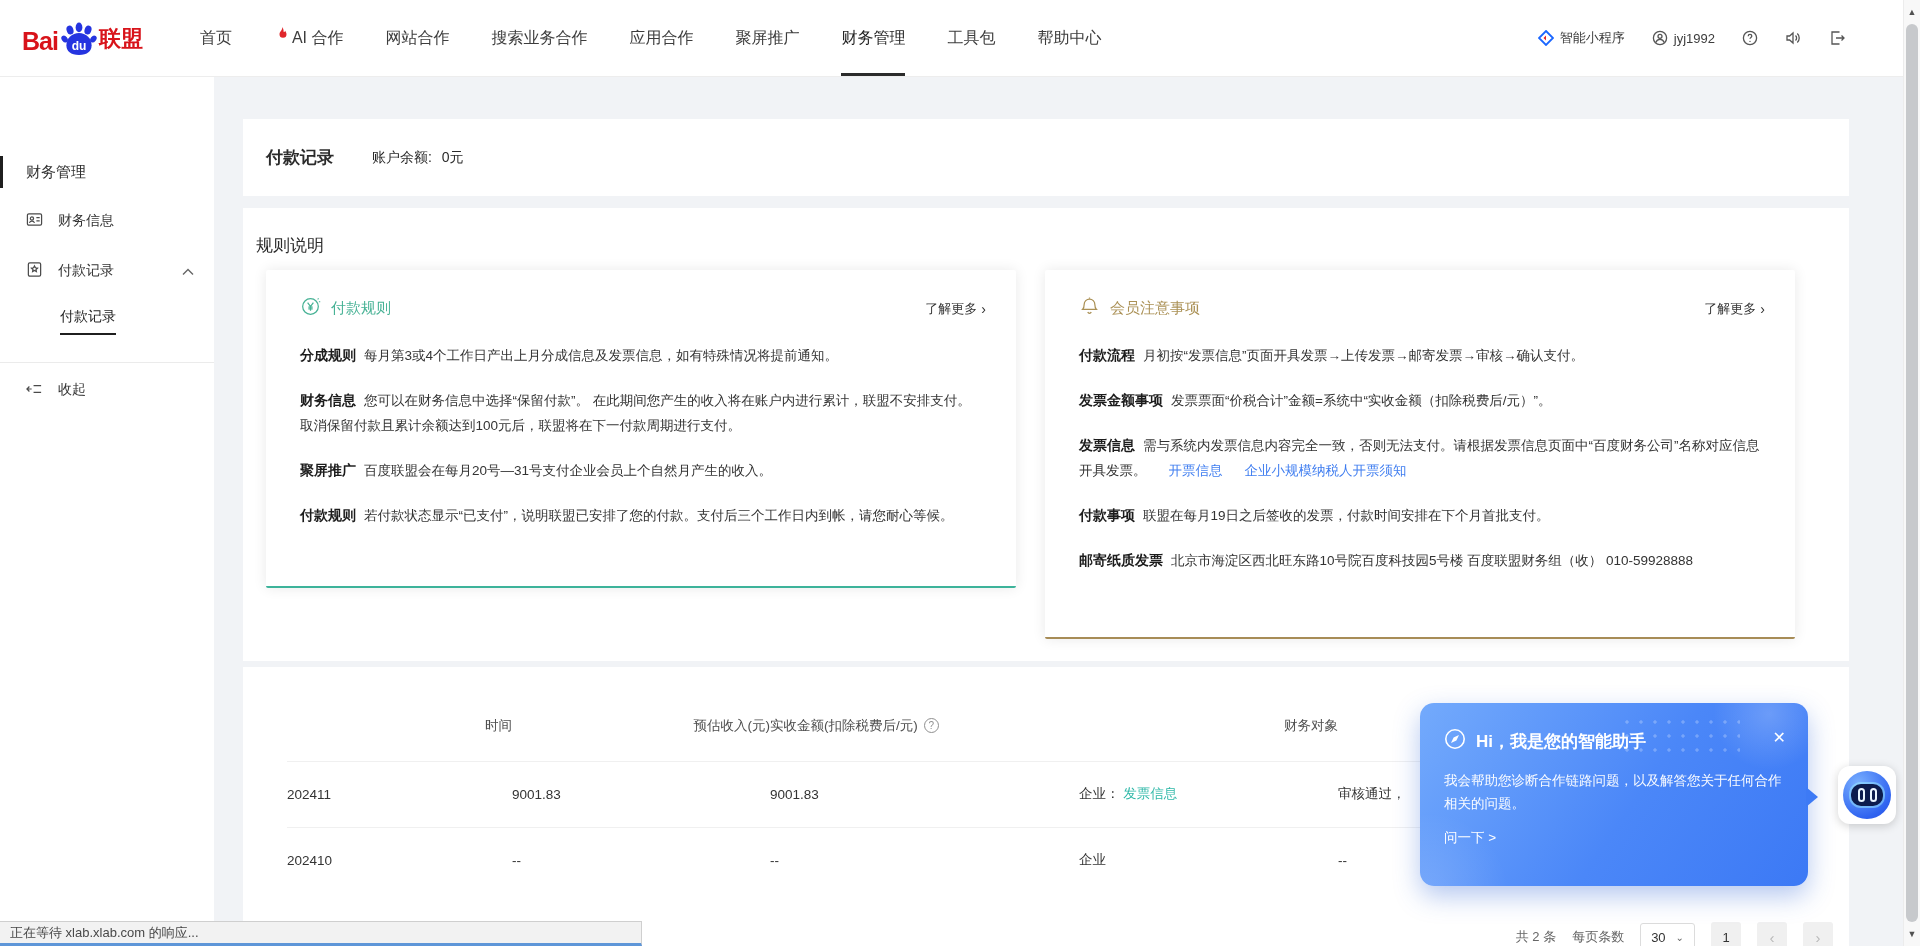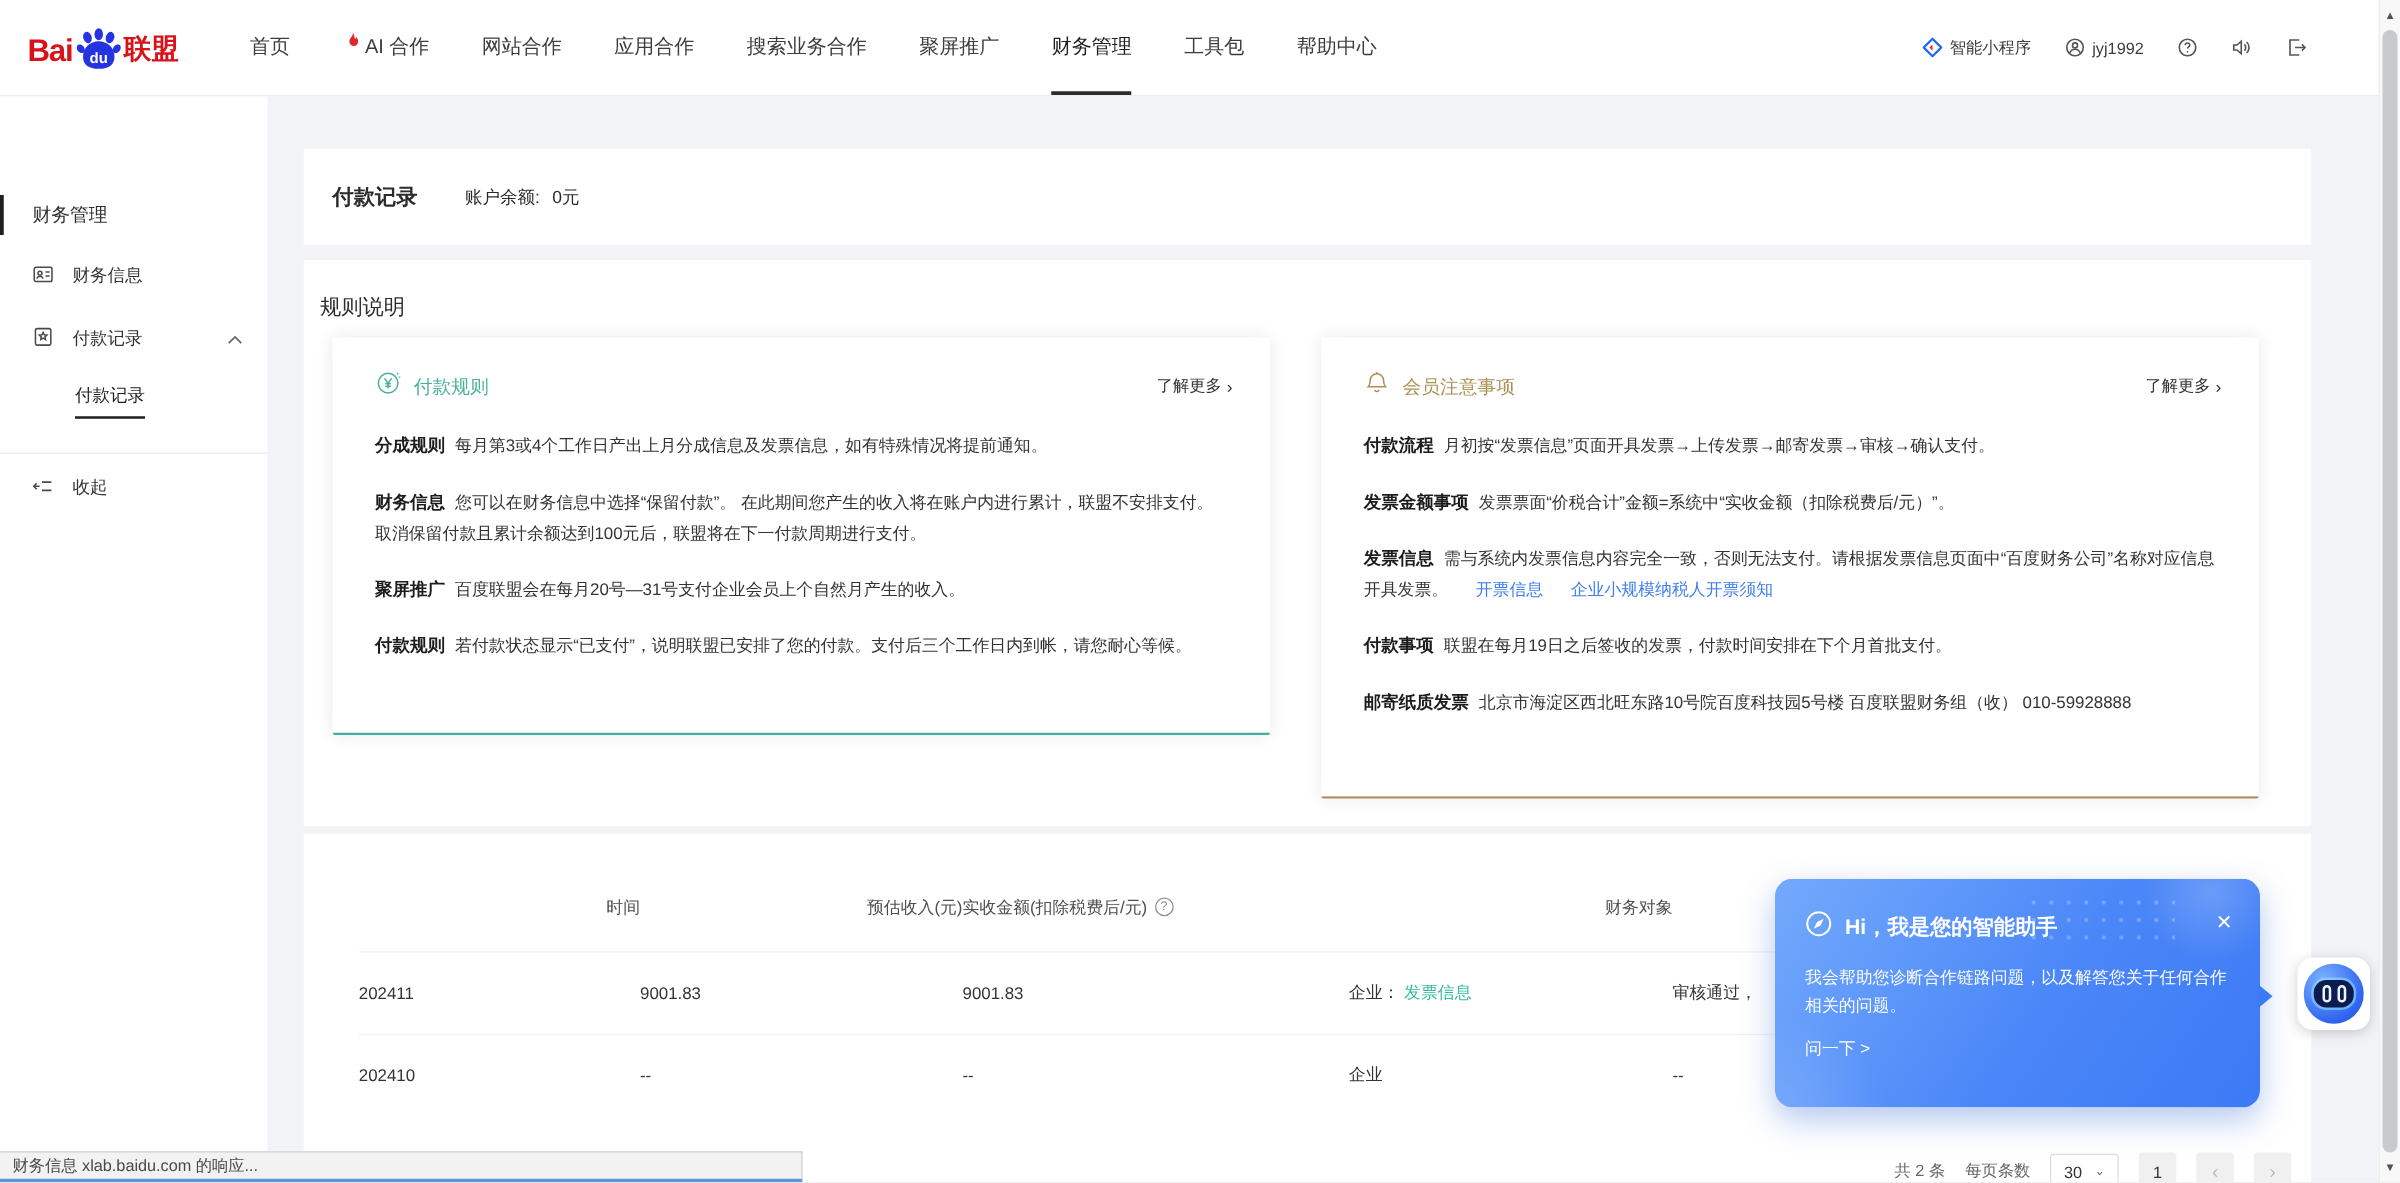--- a/index.html
+++ b/index.html
@@ -39,21 +39,21 @@
   
   .page-header-card { position:absolute; left:243px; top:119px; width:1606px; height:77px; background:#fff;
                       display:flex; align-items:center; padding-left:23px; z-index:1; }
   .page-title { font-size:17px; font-weight:bold; color:#2b2b2b; }
   .balance { margin-left:38px; font-size:14px; color:#2b2b2b; }
   .balance .balance-label { color:#2b2b2b; }
   .balance .balance-value { margin-left:6px; }
 
   .rules-card { position:absolute; left:243px; top:208px; width:1606px; height:453px; background:#fff; z-index:1; }
   .rules-title { padding:26px 0 0 13px; font-size:17px; color:#2b2b2b; }
-  .rule-boxes { position:absolute; top:62px; left:23px; display:flex; gap:41px; align-items:flex-start; }
+  .rule-boxes { position:absolute; top:62px; left:23px; display:flex; gap:29px; align-items:flex-start; }
   .rule-box { background:#fff; box-shadow:0 0 14px rgba(0,0,0,.09); border-radius:2px; width:750px; }
   .rule-box.green { height:318px; border-bottom:2px solid #3db39a; }
   .rule-box.gold  { height:369px; border-bottom:2px solid #a78c56; }
   .rule-box-header { display:flex; align-items:center; padding:26px 30px 0 34px; }
   .rule-box-title { margin-left:10px; font-size:15px; }
   .green .rule-box-title { color:#47b295; }
   .gold  .rule-box-title { color:#ab9156; }
   .more-link { margin-left:auto; font-size:13px; color:#333; cursor:pointer; display:flex; align-items:center; gap:4px; }
   .more-arrow { font-size:14px; color:#333; }
   .rule-body { padding:22px 34px 0; font-size:13.5px; color:#333; }
@@ -146,24 +146,24 @@
       <div class="nav-item">
         <span><svg class="flame" viewBox="0 0 24 26">
               <path d="M13 1c1.4 5-4.2 6.6-4.2 11.6a5.6 5.6 0 0 0 11.2 0c0-2.3-1.1-4-2.3-5.7-.5 2.3-2.3 2.9-2.3 1.2C15.4 5.6 14.7 3 13 1z" fill="#e0262b"></path>
             </svg></span>
         <span>AI 合作</span>
       </div>
       <div class="nav-item">
           <span>网站合作</span>
         </div>
       <div class="nav-item">
+          <span>搜索业务合作</span>
+        </div>
+      <div class="nav-item">
           <span>应用合作</span>
-        </div>
-      <div class="nav-item">
-          <span>搜索业务合作</span>
         </div>
       <div class="nav-item">
           <span>聚屏推广</span>
         </div>
       <div class="nav-item active">
           <span>财务管理</span>
         </div>
       <div class="nav-item">
           <span>工具包</span>
         </div>
@@ -413,15 +413,15 @@
       </div>
     </div>
   </div>
 
   <div class="scrollbar">
     <div class="sb-arrow sb-up">▲</div>
     <div class="sb-thumb"></div>
     <div class="sb-arrow sb-down">▼</div>
   </div>
 
-  <div class="status-tooltip">财务信息 xlab.baidu.com 的响应...</div>
+  <div class="status-tooltip">正在等待 xlab.xlab.com 的响应...</div>
 
 </div>
 
 </body></html>

